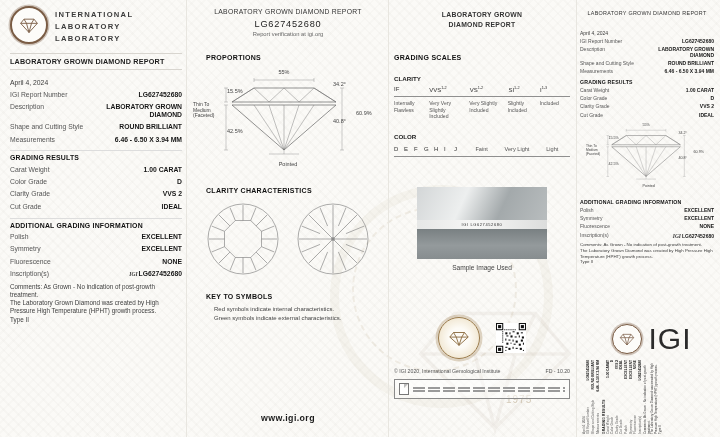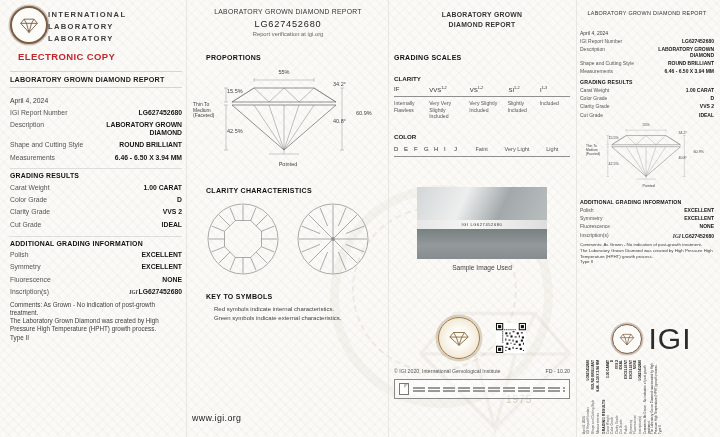--- a/index.html
+++ b/index.html
@@ -13,21 +13,21 @@
   
   .wm-ring{position:absolute;left:330px;top:185px;width:205px;height:205px;border-radius:50%;
     border:9px solid rgba(150,120,70,.055);pointer-events:none;}
   .wm-ring-inner{position:absolute;left:352px;top:207px;width:161px;height:161px;border-radius:50%;
     border:2px dashed rgba(150,120,70,.10);pointer-events:none;}
   .wm-diamond{position:absolute;left:410px;top:300px;width:170px;height:135px;opacity:.06;pointer-events:none;}
   .wm-year{position:absolute;left:506px;top:394px;font-size:10px;letter-spacing:1px;color:rgba(140,115,70,.35);pointer-events:none;}
 
   
   .p1{position:absolute;left:10px;top:6px;width:172px;}
-  .brandrow{display:flex;align-items:center;}
+  .brandrow{display:flex;align-items:center;gap:7px;}
   .badge{width:34px;height:34px;border-radius:50%;border:2px solid #7a5c44;box-shadow:0 0 0 1.5px rgba(122,92,68,.35);
     display:flex;align-items:center;justify-content:center;color:#7a5c44;background:#fdfcf9;flex:0 0 auto;}
   .badge svg{width:20px;height:20px;}
   .orgname{font-size:7.6px;font-weight:bold;letter-spacing:1.3px;line-height:1.55;color:#3c3c3c;padding-top:3px;}
   .ecopy{margin:7px 0 0 8px;font-size:9.5px;font-weight:bold;color:#c1272d;letter-spacing:.4px;}
   .p1title{margin-top:9px;padding:3px 0;font-size:7.2px;font-weight:bold;color:#1d1d1d;letter-spacing:.2px;
     border-top:1px solid #d8d5cf;border-bottom:1px solid #d8d5cf;}
   .date1{margin-top:9px;font-size:6.8px;}
   .row{display:flex;justify-content:space-between;align-items:flex-start;margin:4.5px 0;font-size:6.8px;line-height:1.15;}
   .row .lab{color:#555;}
@@ -42,21 +42,21 @@
   .p2t{font-size:6.8px;letter-spacing:.3px;color:#333;margin-top:2px;}
   .p2n{font-size:9.2px;letter-spacing:.8px;color:#222;margin-top:4px;}
   .p2v{font-size:5.8px;color:#666;margin-top:2px;}
   .h2{margin:17px 0 0 14px;font-size:7px;font-weight:bold;color:#111;letter-spacing:.3px;}
   .propwrap{position:relative;width:190px;height:104px;margin:5px auto 0;}
   .propwrap svg.profile{position:absolute;left:28px;top:8px;width:126px;height:82px;}
   .plabel{position:absolute;font-size:5.5px;color:#444;line-height:1.1;}
   .plots{display:flex;justify-content:center;gap:16px;margin-top:8px;}
   .plots svg{width:74px;height:74px;}
   .keylines{margin:5px 0 0 22px;font-size:6px;line-height:1.5;color:#444;}
-  .website{position:absolute;left:0;right:0;bottom:8px;font-size:8.8px;font-weight:normal;color:#1c1c1c;letter-spacing:.4px;}
+  .website{position:absolute;left:0;right:0;bottom:8px;text-align:center;font-size:8.8px;font-weight:bold;color:#1c1c1c;letter-spacing:.4px;}
 
   
   .p3{position:absolute;left:394px;top:6px;width:176px;}
   .p3head{text-align:center;font-size:6.8px;font-weight:600;line-height:1.5;color:#333;letter-spacing:.3px;margin-top:4px;}
   .h3{margin-top:24px;font-size:7px;font-weight:bold;color:#111;letter-spacing:.3px;}
   .sublab{margin-top:14px;font-size:6.2px;font-weight:bold;color:#222;}
   .cg-row{display:flex;margin-top:4px;border-bottom:1px solid #8f8f8f;padding-bottom:3px;}
   .cg-row .cg{font-size:6px;color:#333;}
   .cg sup{font-size:3.8px;}
   .cd-row{display:flex;margin-top:3px;}
@@ -130,21 +130,20 @@
               <path d="M6 5 L9 10 L12 21 L15 10 L18 5"></path>
         </g>
           </svg>
       </div>
       <div class="orgname">
         <div>INTERNATIONAL</div>
         <div>LABORATORY</div>
         <div>LABORATORY</div>
       </div>
     </div>
-    <div class="ecopy">ELECTRONIC COPY</div>
     <div class="p1title">LABORATORY GROWN DIAMOND REPORT</div>
     <div class="date1">April 4, 2024</div>
 
     <div class="row">
       <span class="lab">IGI Report Number</span>
       <span class="val">LG627452680</span>
     </div>
     <div class="row">
       <span class="lab">Description</span>
       <span class="val">LABORATORY GROWN DIAMOND</span>

